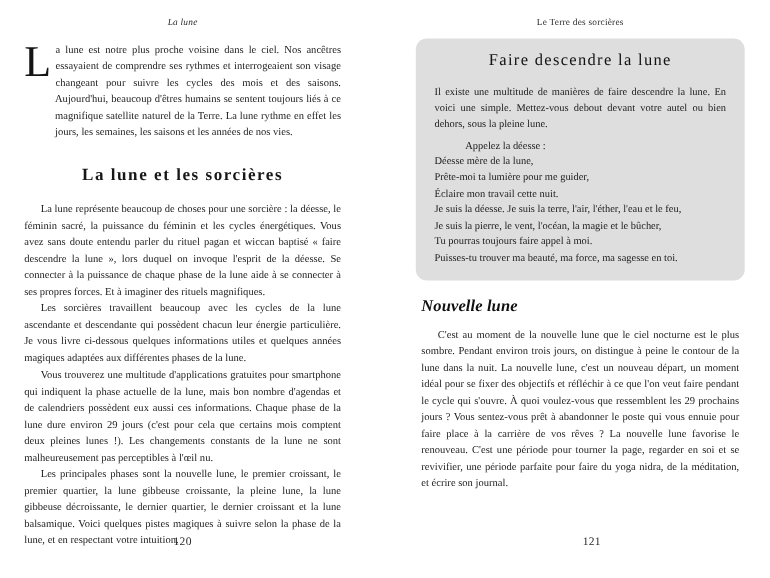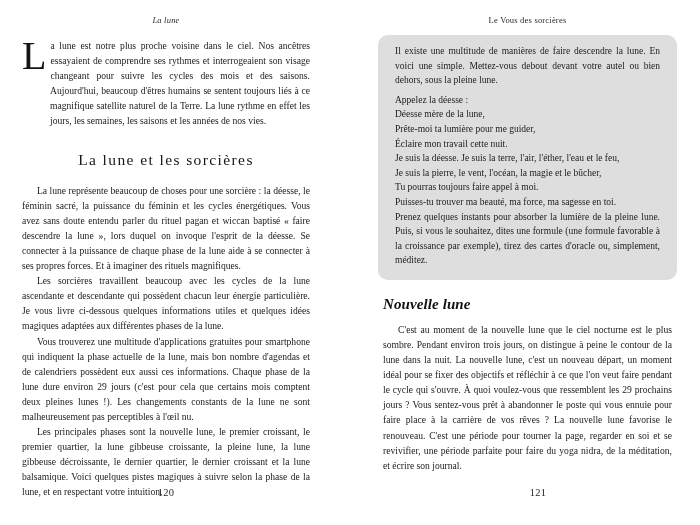--- a/index.html
+++ b/index.html
@@ -68,21 +68,21 @@
     font-size: 40px;
     line-height: 34px;
     padding: 1px 3px 0 0;
     margin-right: 1px;
     font-family: "Liberation Serif", serif;
     color: #141414;
   }
 
   h2.section {
     font-size: 15.5px;
-    font-weight: normal;
+    font-weight: bold;
     letter-spacing: 1.4px;
     text-align: center;
     margin: 22px 0 14px 0;
     color: #171717;
   }
   h2.section.second { margin: 28px 0 17px 0; }
 
   
   .ritual-box {
     margin: 10px -5px 0 -5px;
@@ -107,21 +107,21 @@
   }
   .ritual-box p.instr {
     text-align: justify;
     hyphens: none;
   }
   .ritual-box p.verse {
     text-align: left;
     hyphens: none;
   }
   .ritual-box p + p { margin-top: 0; }
-  .ritual-box p.tight { margin-top: 5px; }
+  .ritual-box p.tight { margin-top: 5px; margin-left: 28px; }
 
   h3.sub {
     font-size: 15px;
     font-weight: bold;
     margin: 16px 0 9px 0;
     letter-spacing: 0.1px;
     color: #101010;
     font-style: italic;
   }
 </style>
@@ -135,45 +135,45 @@
     <div class="running-head italic">La lune</div>
 
     <div class="dropcap-block">
       <span class="dropcap">L</span>
       <p class="body first">a lune est notre plus proche voisine dans le ciel. Nos ancêtres essayaient de comprendre ses rythmes et interrogeaient son visage changeant pour suivre les cycles des mois et des saisons. Aujourd'hui, beaucoup d'êtres humains se sentent toujours liés à ce magnifique satellite naturel de la Terre. La lune rythme en effet les jours, les semaines, les saisons et les années de nos vies.</p>
     </div>
 
     <h2 class="section">La lune et les sorcières</h2>
 
     <p class="body">La lune représente beaucoup de choses pour une sorcière : la déesse, le féminin sacré, la puissance du féminin et les cycles énergétiques. Vous avez sans doute entendu parler du rituel pagan et wiccan baptisé « faire descendre la lune », lors duquel on invoque l'esprit de la déesse. Se connecter à la puissance de chaque phase de la lune aide à se connecter à ses propres forces. Et à imaginer des rituels magnifiques.</p>
-    <p class="body">Les sorcières travaillent beaucoup avec les cycles de la lune ascendante et descendante qui possèdent chacun leur énergie particulière. Je vous livre ci-dessous quelques informations utiles et quelques idées magiques adaptées aux différentes phases de la lune.</p>
+    <p class="body">Les sorcières travaillent beaucoup avec les cycles de la lune ascendante et descendante qui possèdent chacun leur énergie particulière. Je vous livre ci-dessous quelques informations utiles et quelques années magiques adaptées aux différentes phases de la lune.</p>
 
 
     <p class="body">Vous trouverez une multitude d'applications gratuites pour smartphone qui indiquent la phase actuelle de la lune, mais bon nombre d'agendas et de calendriers possèdent eux aussi ces informations. Chaque phase de la lune dure environ 29 jours (c'est pour cela que certains mois comptent deux pleines lunes !). Les changements constants de la lune ne sont malheureusement pas perceptibles à l'œil nu.</p>
     <p class="body">Les principales phases sont la nouvelle lune, le premier croissant, le premier quartier, la lune gibbeuse croissante, la pleine lune, la lune gibbeuse décroissante, le dernier quartier, le dernier croissant et la lune balsamique. Voici quelques pistes magiques à suivre selon la phase de la lune, et en respectant votre intuition.</p>
 
     <div class="folio folio-left">120</div>
   </div>
 
   <div class="page page-right">
 
-    <div class="running-head">Le Vous des sorcières</div>
+    <div class="running-head">Le Terre des sorcières</div>
 
     <div class="ritual-box">
+      <h2 class="ritual-title">Faire descendre la lune</h2>
 
       <p class="instr">Il existe une multitude de manières de faire descendre la lune. En voici une simple. Mettez-vous debout devant votre autel ou bien dehors, sous la pleine lune.</p>
 
       <p class="instr tight">Appelez la déesse :</p>
 
       <p class="verse">Déesse mère de la lune,<br>Prête-moi ta lumière pour me guider,<br>Éclaire mon travail cette nuit.</p>
 
 
       <p class="verse">Je suis la déesse. Je suis la terre, l'air, l'éther, l'eau et le feu,<br>Je suis la pierre, le vent, l'océan, la magie et le bûcher,<br>Tu pourras toujours faire appel à moi.<br>Puisses-tu trouver ma beauté, ma force, ma sagesse en toi.</p>
 
-      <p class="instr">Prenez quelques instants pour absorber la lumière de la pleine lune. Puis, si vous le souhaitez, dites une formule (une formule favorable à la croissance par exemple), tirez des cartes d'oracle ou, simplement, méditez.</p>
     </div>
 
     <h3 class="sub">Nouvelle lune</h3>
 
     <p class="body">C'est au moment de la nouvelle lune que le ciel nocturne est le plus sombre. Pendant environ trois jours, on distingue à peine le contour de la lune dans la nuit. La nouvelle lune, c'est un nouveau départ, un moment idéal pour se fixer des objectifs et réfléchir à ce que l'on veut faire pendant le cycle qui s'ouvre. À quoi voulez-vous que ressemblent les 29 prochains jours ? Vous sentez-vous prêt à abandonner le poste qui vous ennuie pour faire place à la carrière de vos rêves ? La nouvelle lune favorise le renouveau. C'est une période pour tourner la page, regarder en soi et se revivifier, une période parfaite pour faire du yoga nidra, de la méditation, et écrire son journal.</p>
 
     <div class="folio folio-right">121</div>
   </div>
 
 </div>

